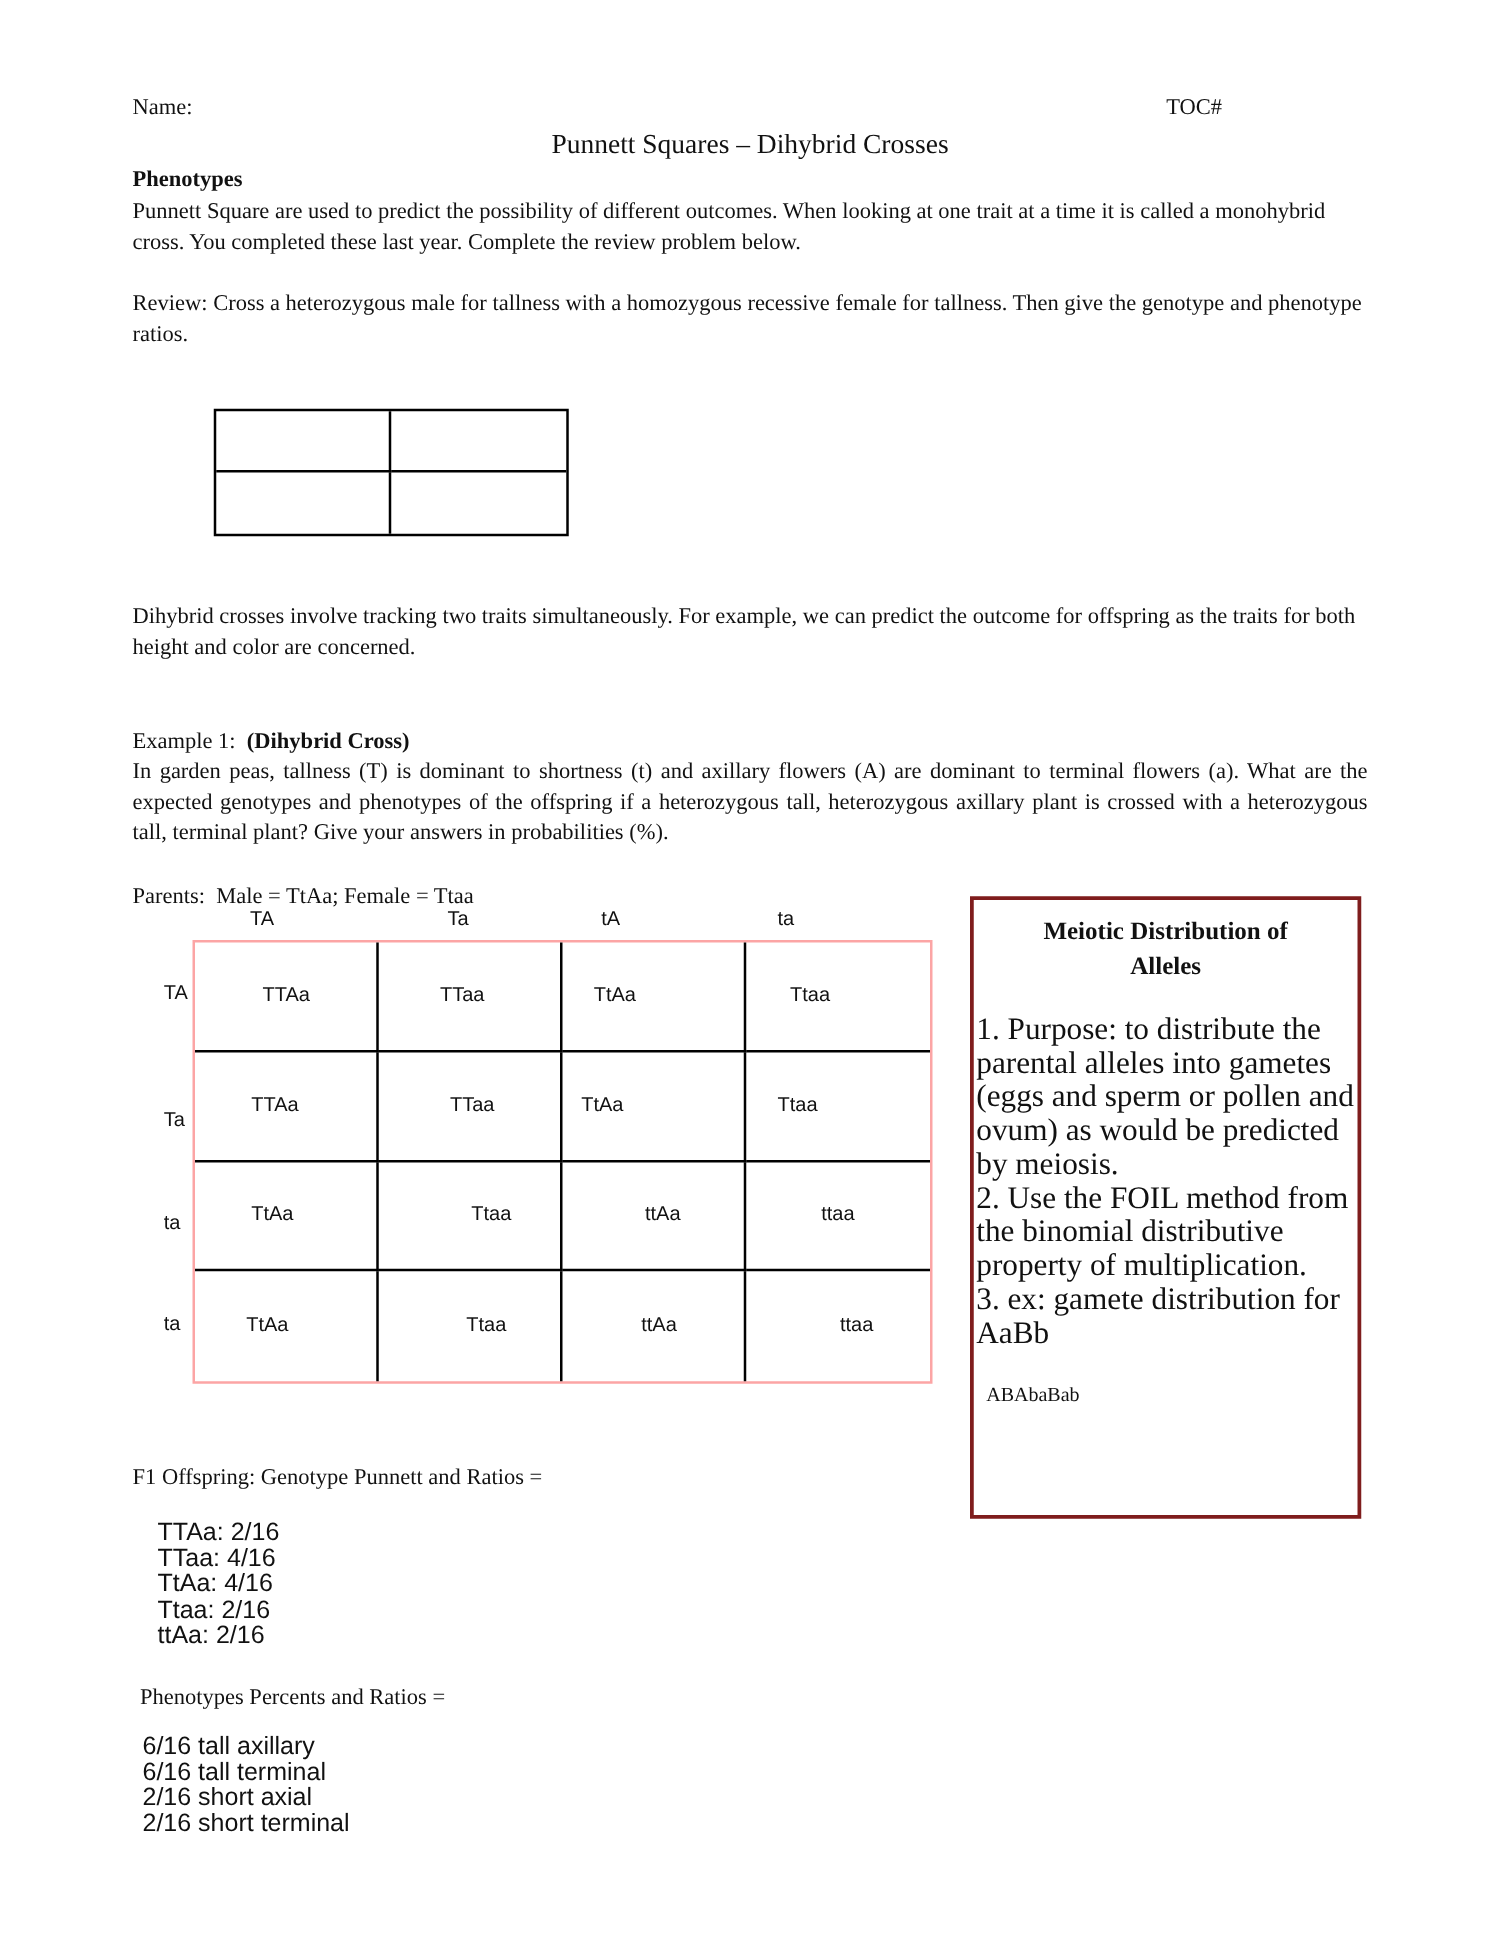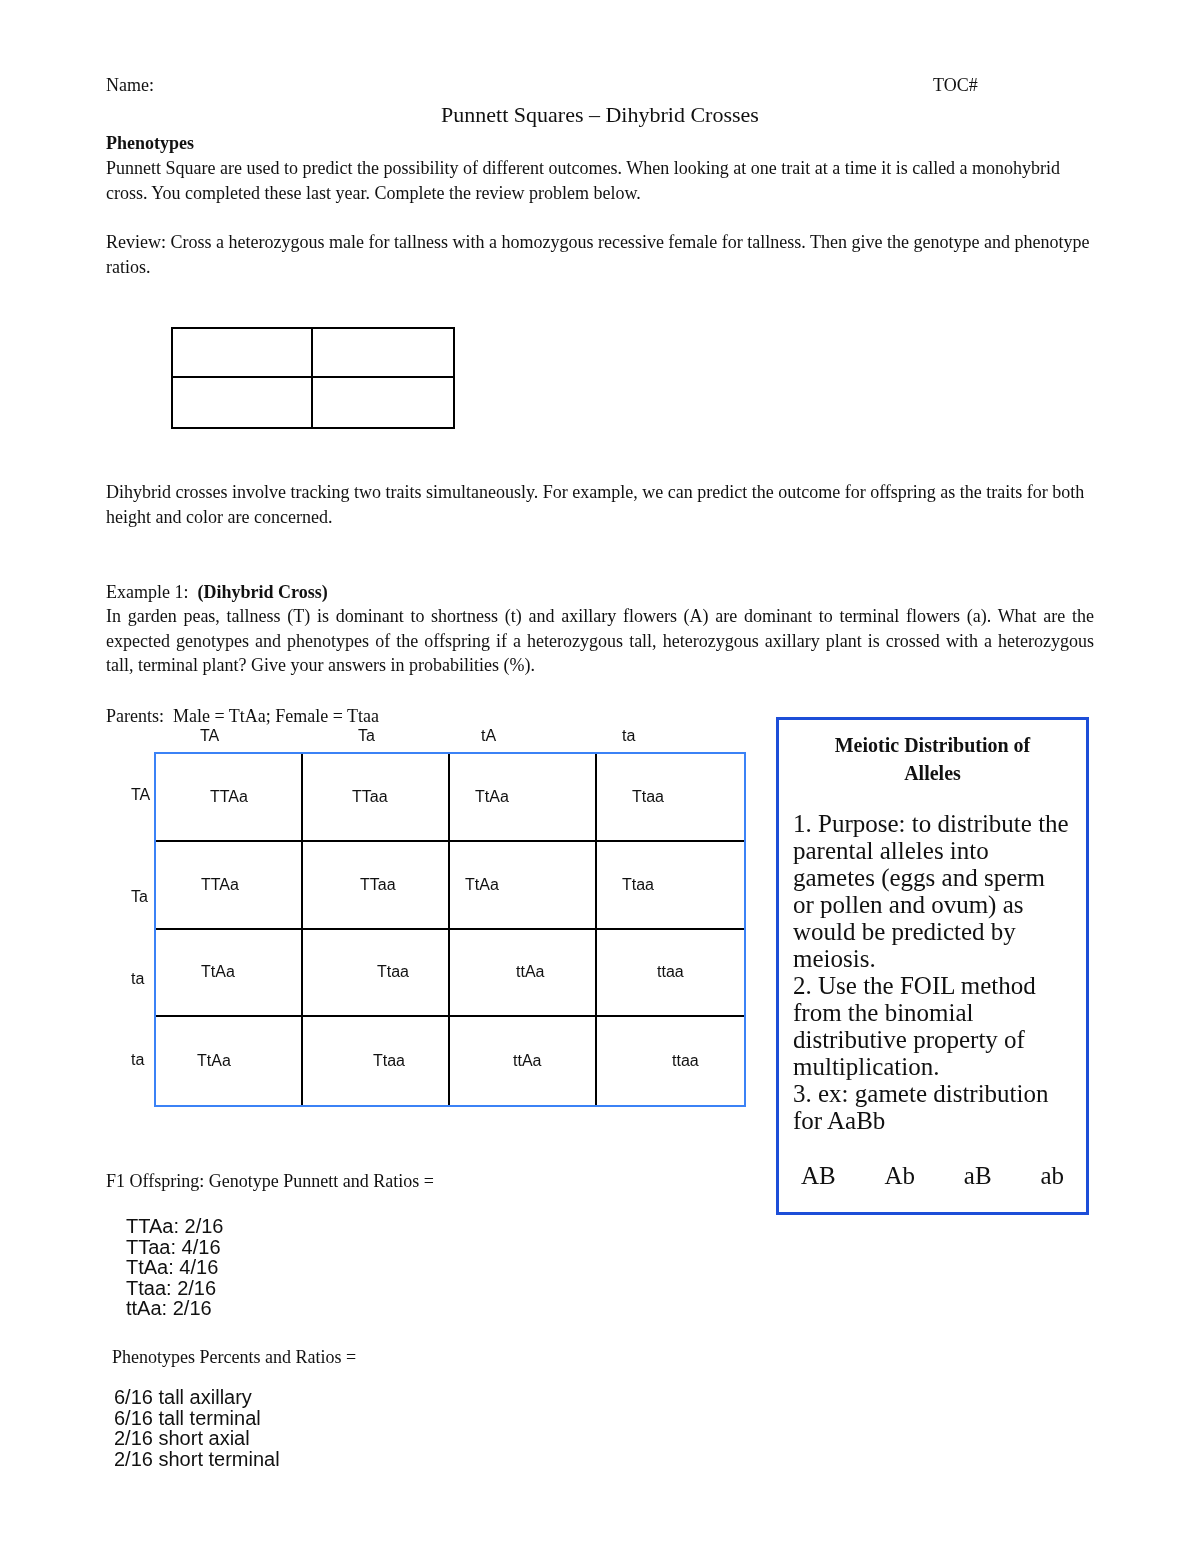--- a/index.html
+++ b/index.html
@@ -12,33 +12,33 @@
   .justify { text-align: justify; text-align-last: left; }
   b { font-weight: normal; margin-top: 48px; }
 
   
   .review-grid { position: absolute; left: 171px; top: 327px; width: 284px; height: 102px; border: 2.5px solid #000; box-sizing: border-box; display: grid; grid-template-columns: 1fr 1fr; grid-template-rows: 1fr 1fr; }
   .review-grid div { border-right: 2px solid #000; border-bottom: 2px solid #000; }
   .review-grid div:nth-child(2n) { border-right: none; }
   .review-grid div:nth-child(n+3) { border-bottom: none; }
 
   
-  .punnett { position: absolute; left: 154px; top: 752px; width: 592px; height: 355px; border: 2px solid #3b82f6; box-sizing: border-box; display: grid; grid-template-columns: repeat(4, 1fr); grid-template-rows: repeat(4, 1fr); text-decoration: underline; }
+  .punnett { position: absolute; left: 154px; top: 752px; width: 592px; height: 355px; border: 2px solid #fca5a5; box-sizing: border-box; display: grid; grid-template-columns: repeat(4, 1fr); grid-template-rows: repeat(4, 1fr); text-decoration: underline; }
   .punnett .cell { border-right: 2px solid #000; border-bottom: 2.5px solid #000; position: relative; font-size: 16px; }
   .punnett .cell:nth-child(4n) { border-right: none; }
   .punnett .cell:nth-child(n+13) { border-bottom: none; }
   .punnett .cell span { position: absolute; top: 50%; transform: translateY(-50%); }
 
   .col-head { position: absolute; top: 727px; font-size: 16px; }
   .row-head { position: absolute; font-size: 16px; }
 
-  .side-box { position: absolute; left: 776px; top: 717px; width: 313px; height: 498px; border: 3px solid #1d4ed8; box-sizing: border-box; padding: 10px 14px; }
+  .side-box { position: absolute; left: 776px; top: 717px; width: 313px; height: 498px; border: 3px solid #7f1d1d; box-sizing: border-box; padding: 10px 2px; }
   .side-title { text-align: center; font-weight: bold; font-size: 20px; line-height: 28px; margin-top: 1px; }
   .side-body { font-size: 25px; line-height: 27px; margin-top: 23px; }
-  .gametes { display: flex; justify-content: space-between; font-size: 25px; margin-top: 28px; padding: 0 8px; }
+  .gametes { display: flex; justify-content: flex-start; font-size: 16px; margin-top: 28px; padding: 0 8px; }
 
   .list { font-size: 20px; line-height: 20.5px; }
 </style>
 </head>
 <body>
 
 <div class="abs serif t18" style="left:106px; top:73px;">Name:</div>
 <div class="abs serif t18" style="left:933px; top:73px;">TOC#</div>
 <div class="abs serif" style="left:0; width:1200px; top:101px; text-align:center; font-size:22px; line-height:28px;">Punnett Squares – Dihybrid Crosses</div>
 

